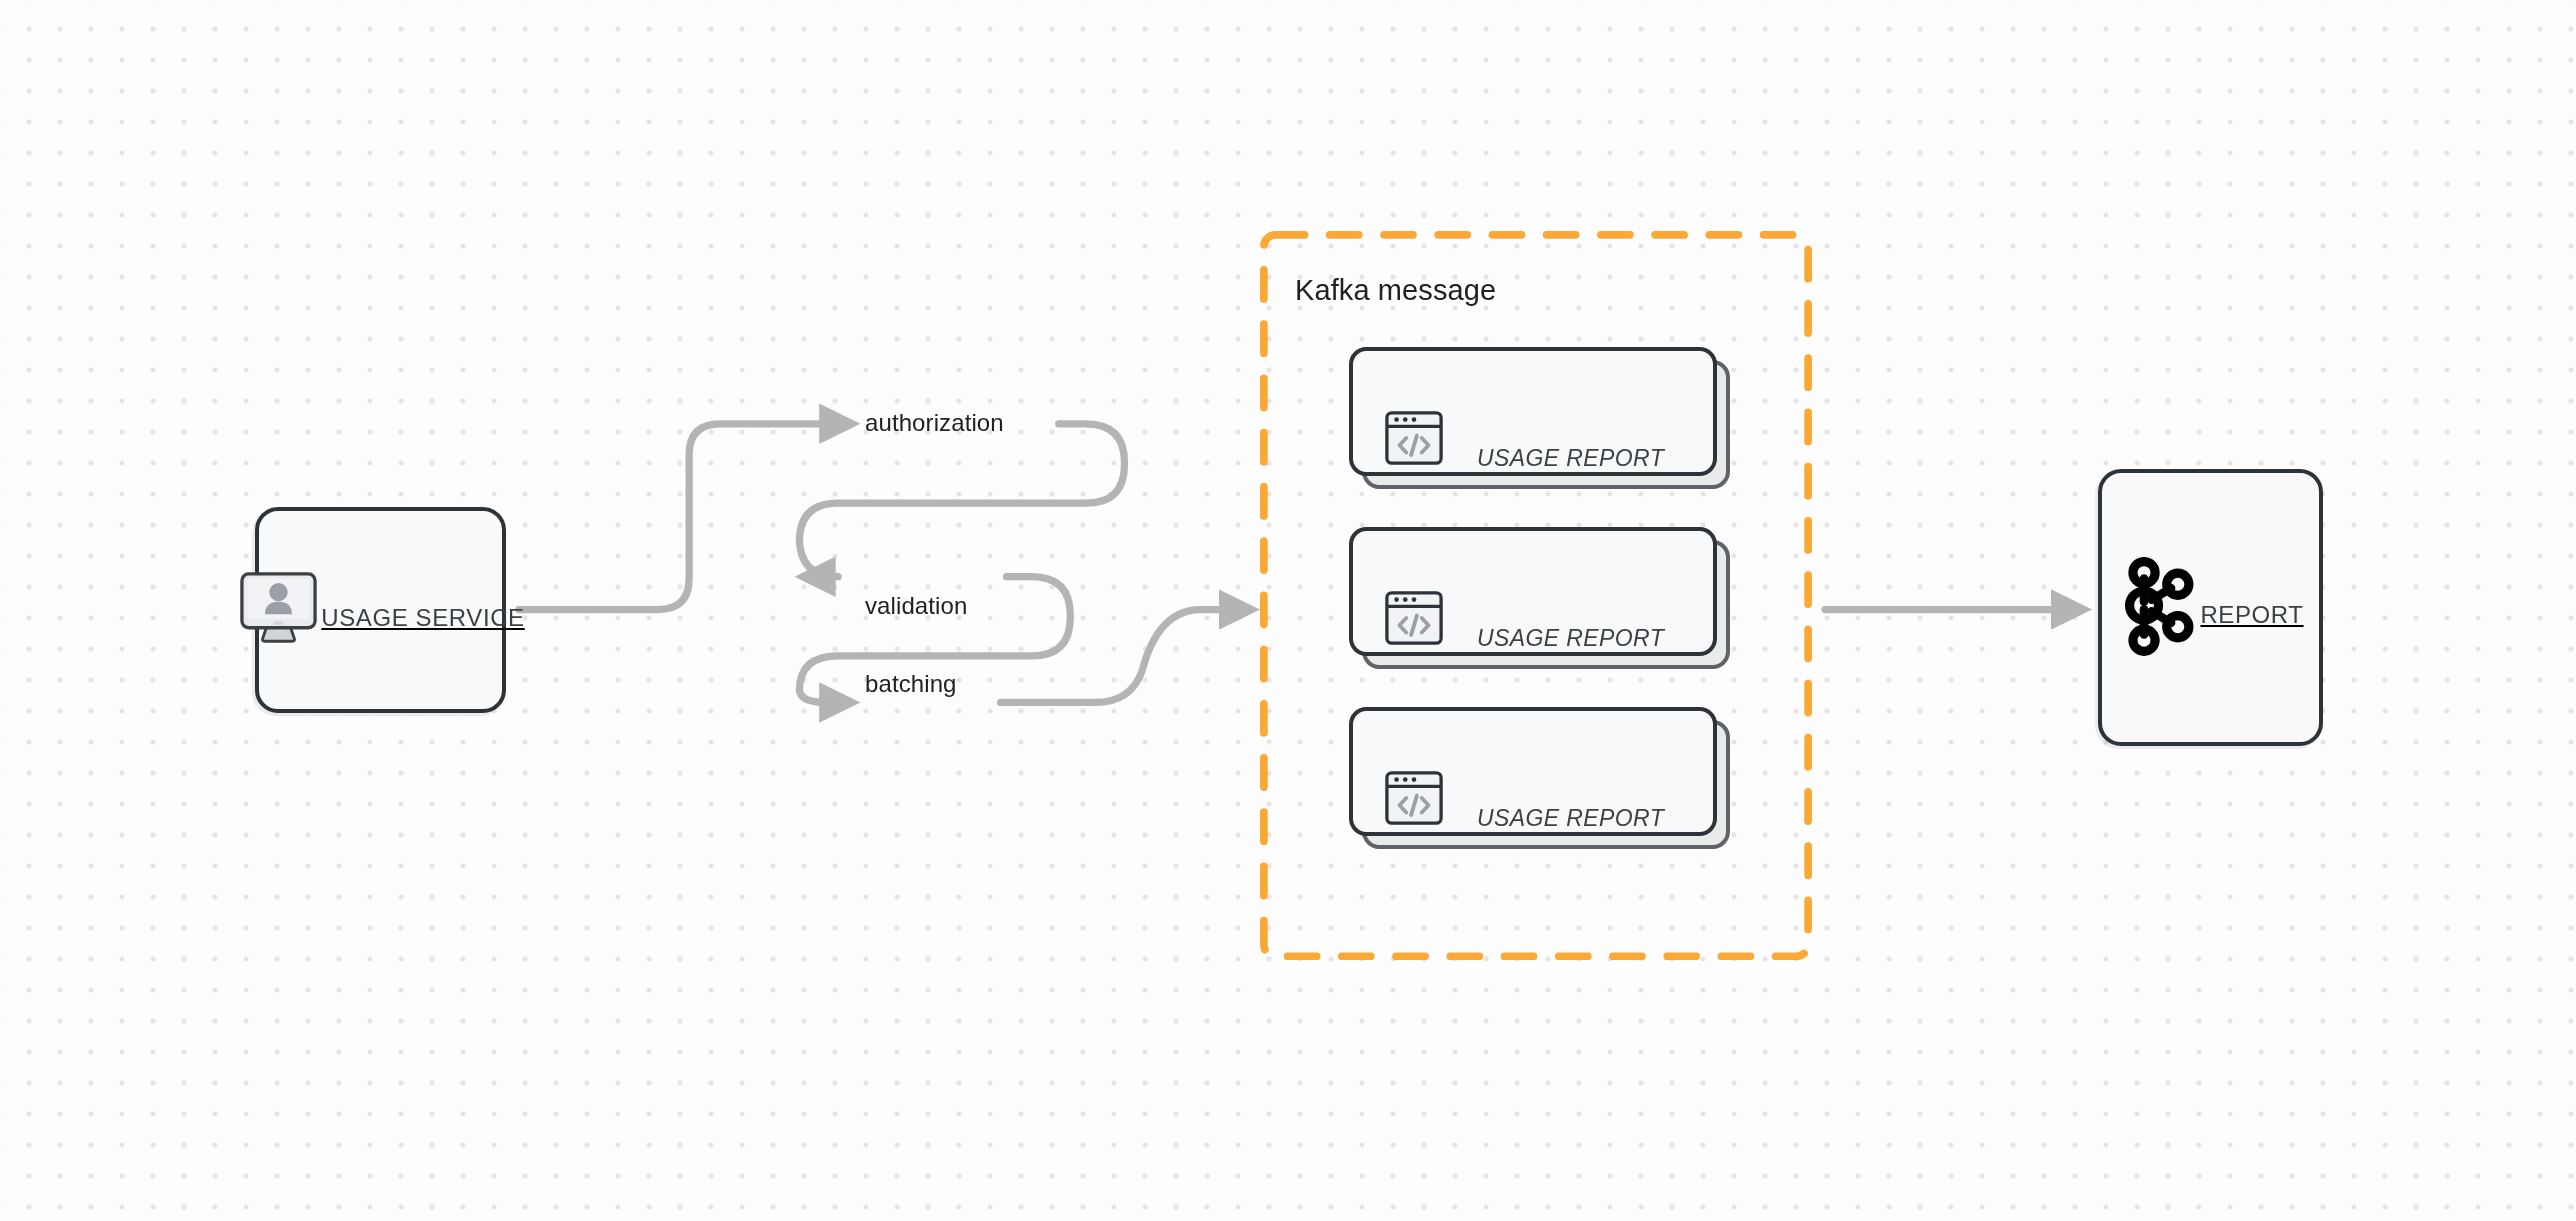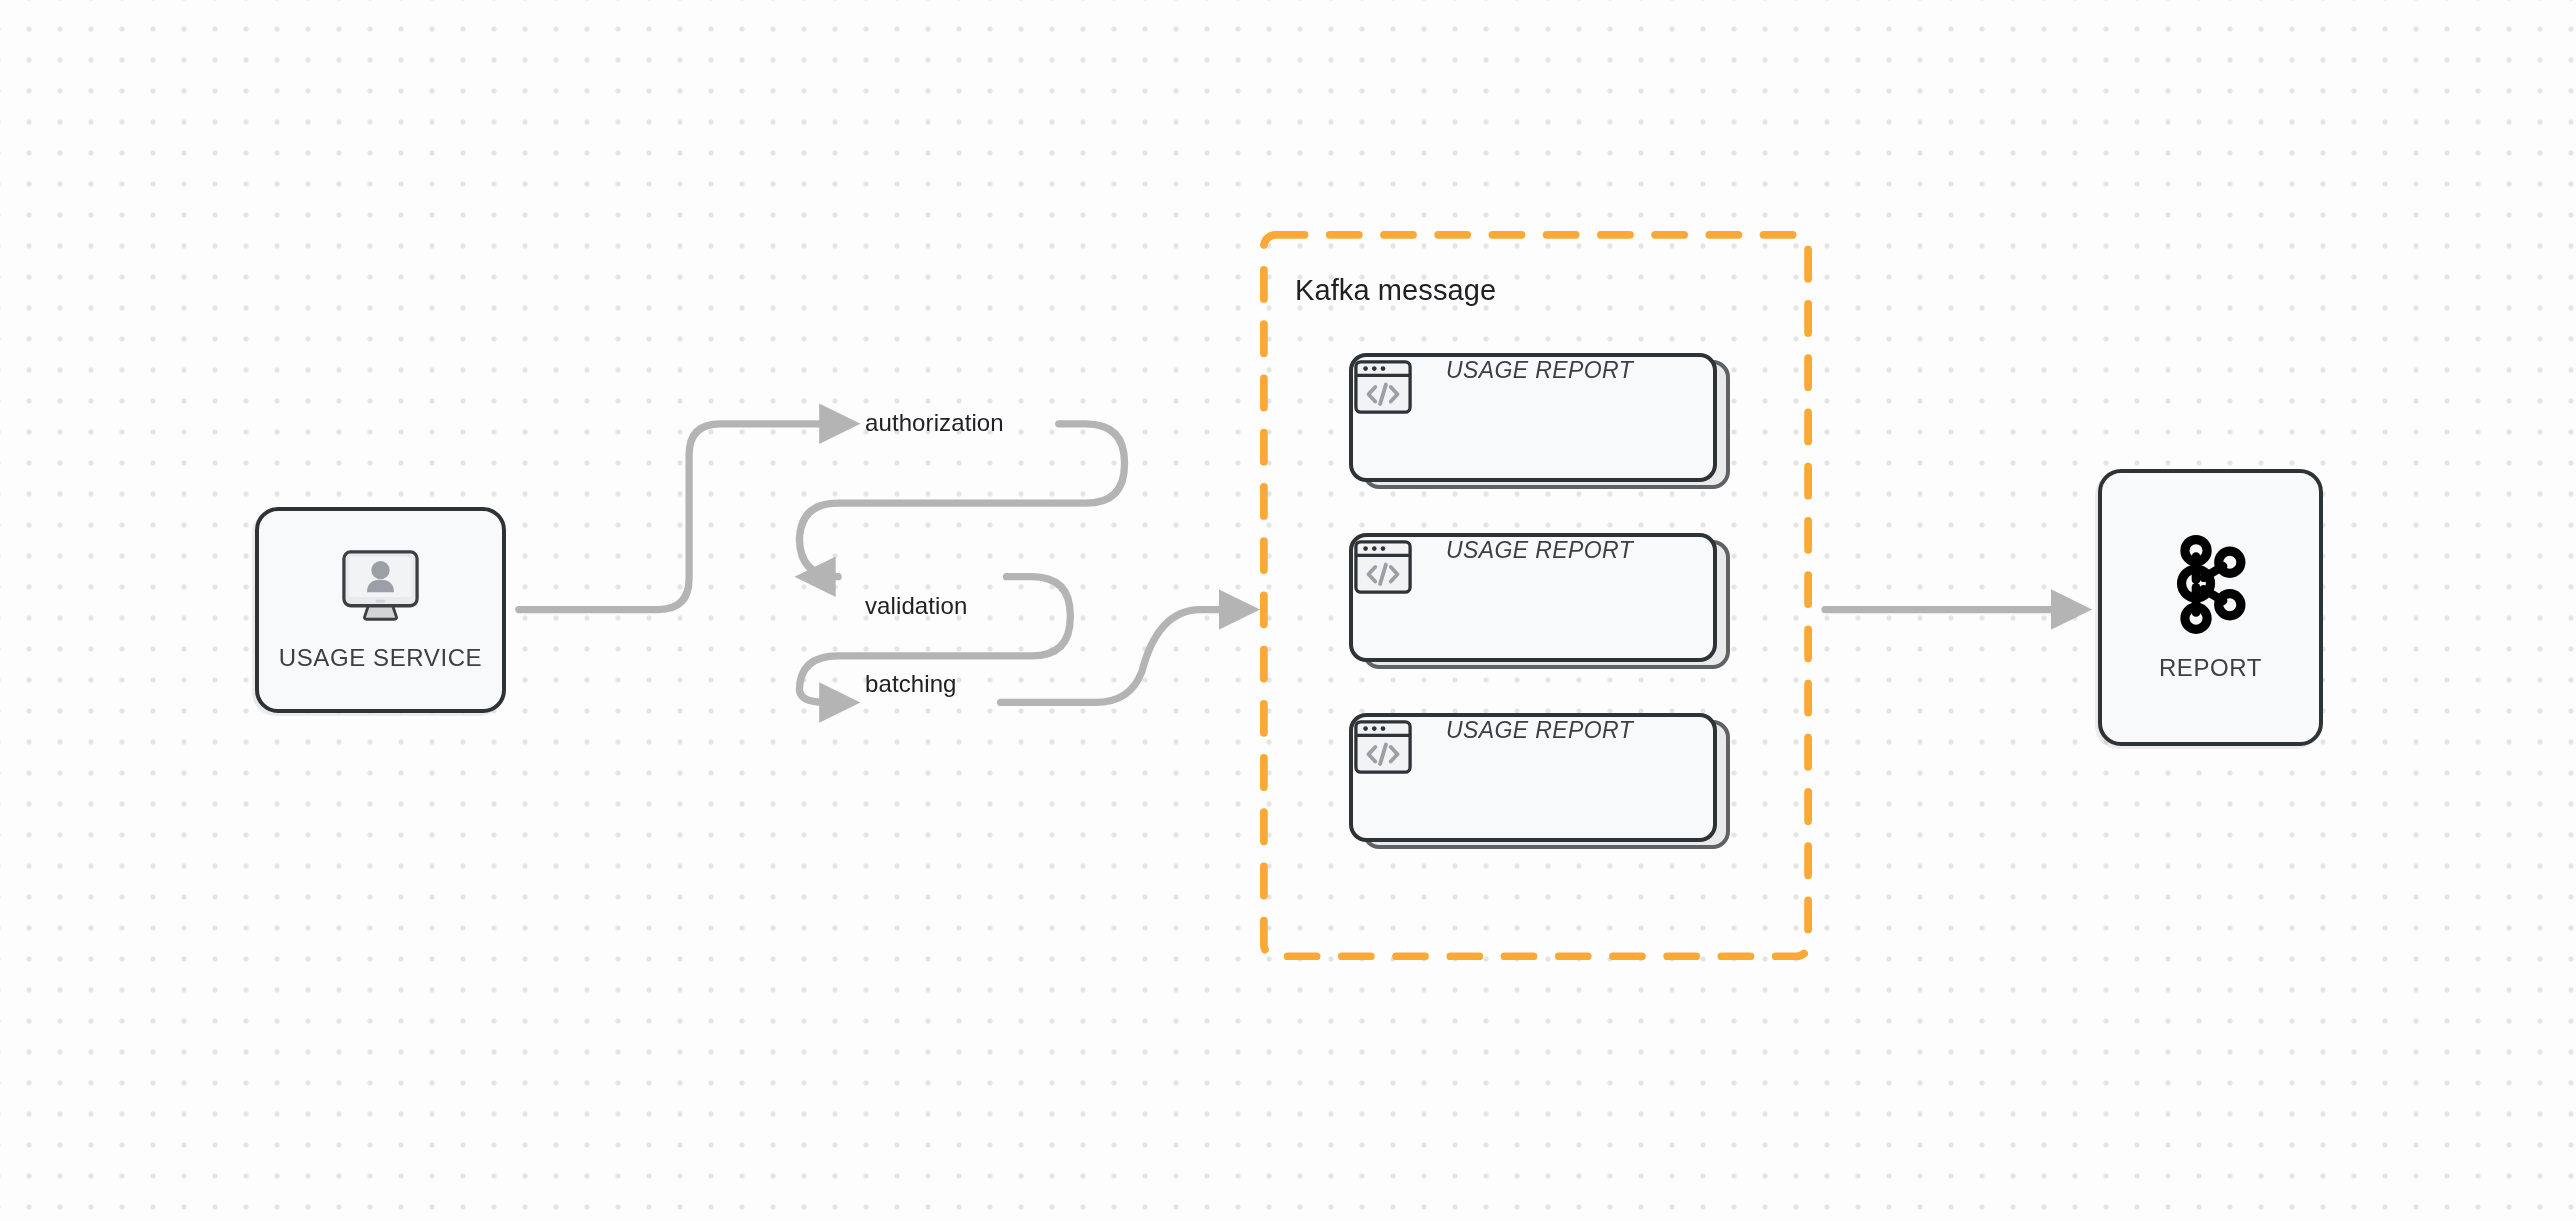--- a/index.html
+++ b/index.html
@@ -25,23 +25,24 @@
 
   
   .node {
     position: absolute;
     box-sizing: border-box;
     background: #f8f9fa;
     border: 4.8px solid #2e3338;
     border-radius: 23px;
     box-shadow: -2.9px 2.9px 0 0 rgba(0,0,0,0.07);
     display: flex;
-    flex-direction: column;
+    flex-direction: row;
     align-items: center;
     justify-content: center;
+    text-decoration: underline;
   }
   .node-label {
     font-size: 24px;
     letter-spacing: 0.6px;
     color: #3c4043;
     text-align: center;
     margin-top: 15.5px;
     white-space: nowrap;
   }
 
@@ -110,22 +111,22 @@
     position: absolute;
     left: 0;
     top: 0;
     width: 368px;
     height: 129px;
     box-sizing: border-box;
     background: #f8f9fa;
     border: 4.8px solid #2e3338;
     border-radius: 17.4px;
     display: flex;
-    align-items: flex-start;
-    margin-top: 6px;
+    align-items: flex-end;
+    padding-left: 31px;
   }
   .report-card-label {
     font-size: 23px;
     font-style: italic;
     color: #3c4043;
     letter-spacing: 0.4px;
     margin-left: 33px;
     white-space: nowrap;
   }
 

